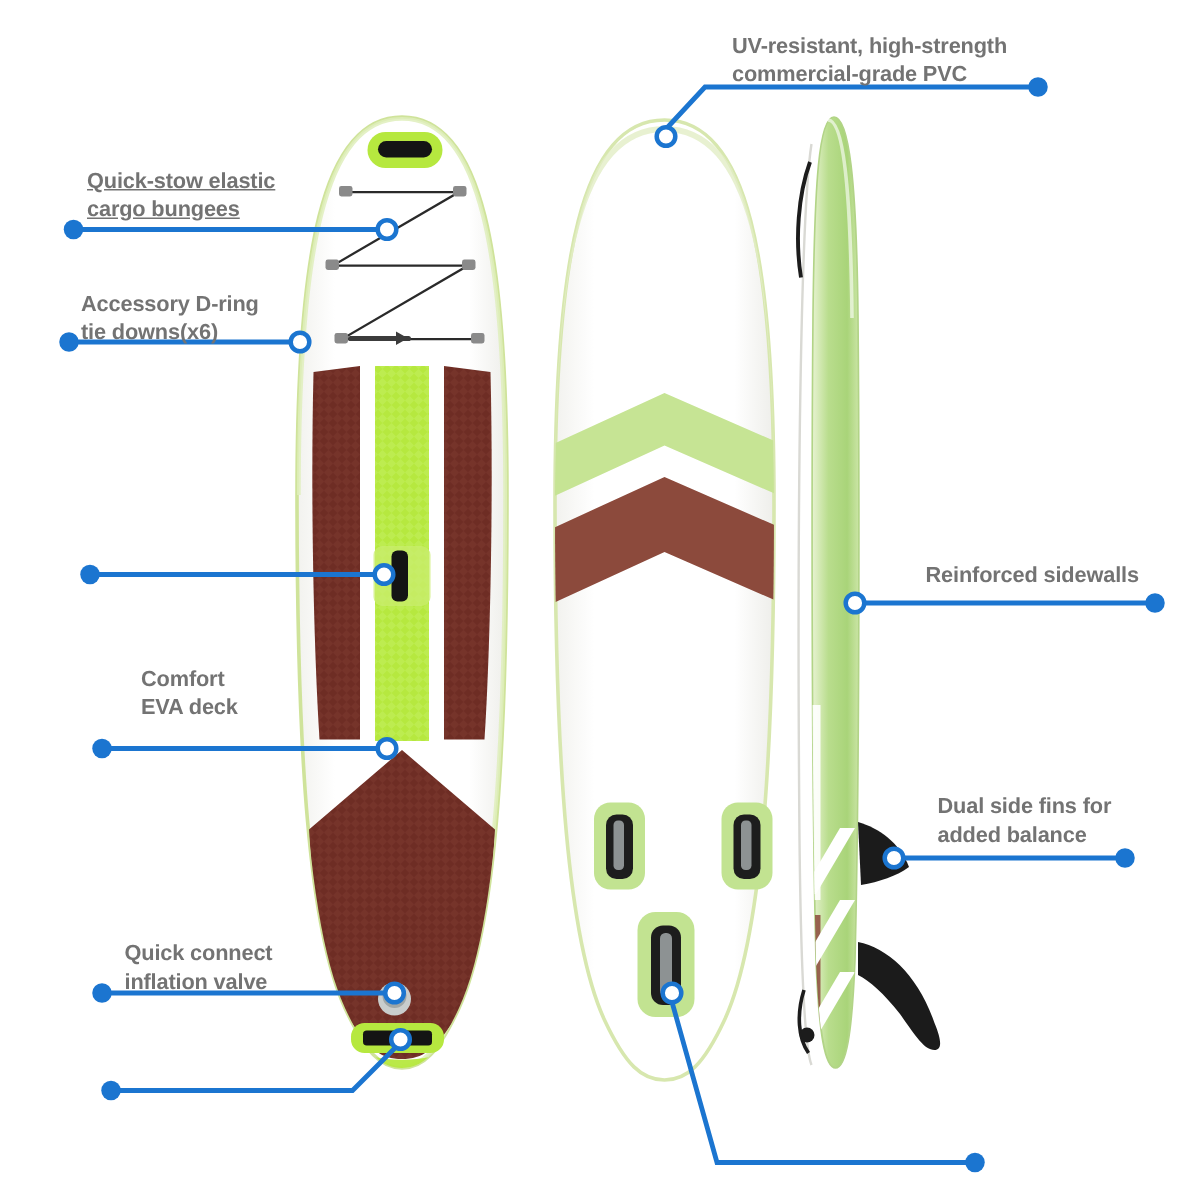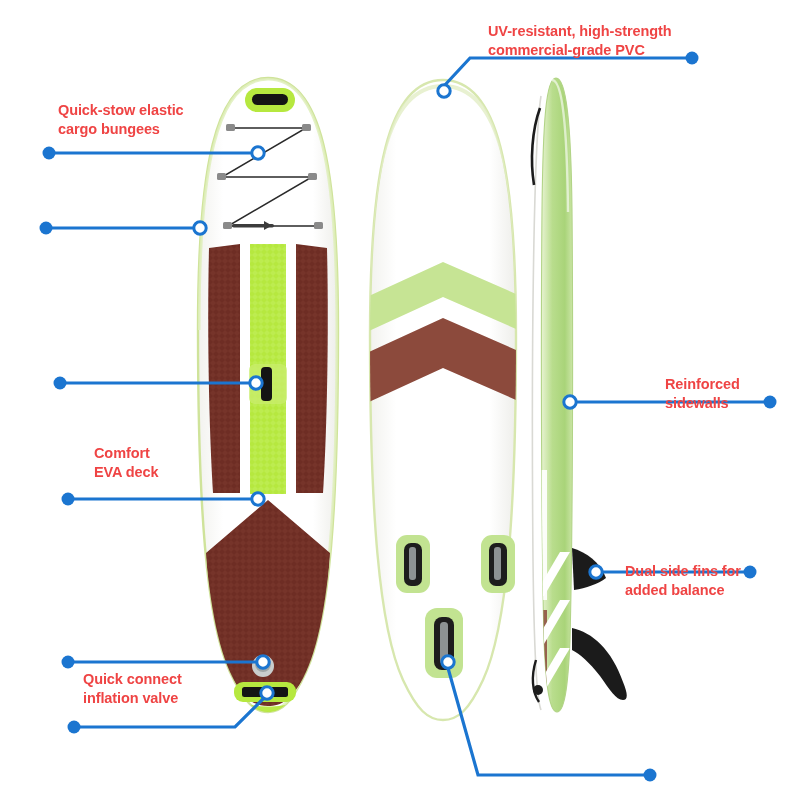--- a/index.html
+++ b/index.html
@@ -20,21 +20,21 @@
     left: 0;
     top: 0;
     width: 800px;
     height: 800px;
   }
   .callout-text {
     position: absolute;
     font-family: "Liberation Sans", sans-serif;
     font-size: 14.5px;
     font-weight: 700;
-    color: #ef4444;
+    color: #737373;
     line-height: 1.28;
     letter-spacing: -0.1px;
     white-space: pre-line;
   }
   .ct-left  { text-align: left; }
   .ct-right { text-align: left; }
 </style>
 </head>
 <body>
 
@@ -207,25 +207,27 @@
       <circle cx="258" cy="499" r="6.2" fill="#ffffff" stroke="#1b75d0" stroke-width="3"></circle>
       <circle cx="263" cy="662" r="6.2" fill="#ffffff" stroke="#1b75d0" stroke-width="3"></circle>
       <circle cx="267" cy="693" r="6.2" fill="#ffffff" stroke="#1b75d0" stroke-width="3"></circle>
       <circle cx="444" cy="91" r="6.2" fill="#ffffff" stroke="#1b75d0" stroke-width="3"></circle>
       <circle cx="570" cy="402" r="6.2" fill="#ffffff" stroke="#1b75d0" stroke-width="3"></circle>
       <circle cx="596" cy="572" r="6.2" fill="#ffffff" stroke="#1b75d0" stroke-width="3"></circle>
       <circle cx="448" cy="662" r="6.2" fill="#ffffff" stroke="#1b75d0" stroke-width="3"></circle>
     </g>
   </svg>
 
-  <div class="callout-text ct-left" style="left:58px;  top:101px;">Quick-stow elastic
+  <div class="callout-text ct-left" style="left:58px;  top:112px;text-decoration:underline;">Quick-stow elastic
 cargo bungees</div>
+  <div class="callout-text ct-left" style="left:54px;  top:194px;">Accessory D-ring
+tie downs(x6)</div>
   <div class="callout-text ct-left" style="left:94px;  top:444px;">Comfort
 EVA deck</div>
-  <div class="callout-text ct-left" style="left:83px;  top:627px;margin-top:43px;">Quick connect
+  <div class="callout-text ct-left" style="left:83px;  top:627px;">Quick connect
 inflation valve</div>
   <div class="callout-text ct-right" style="left:488px; top:22px;">UV-resistant, high-strength
 commercial-grade PVC</div>
-  <div class="callout-text ct-right" style="left:617px; top:375px;margin-left:48px;">Reinforced sidewalls</div>
-  <div class="callout-text ct-right" style="left:625px; top:529px;margin-top:33px;">Dual side fins for
+  <div class="callout-text ct-right" style="left:617px; top:375px;">Reinforced sidewalls</div>
+  <div class="callout-text ct-right" style="left:625px; top:529px;">Dual side fins for
 added balance</div>
 
 </div>
 
 </body></html>

